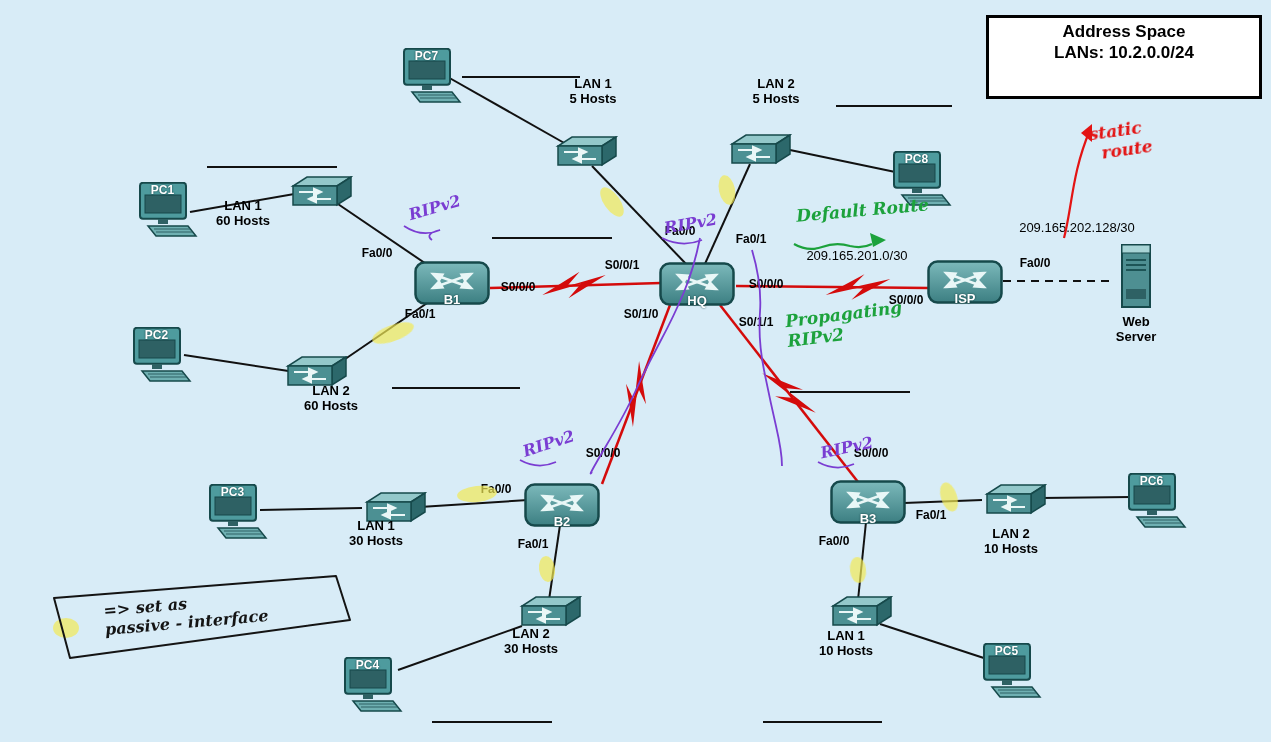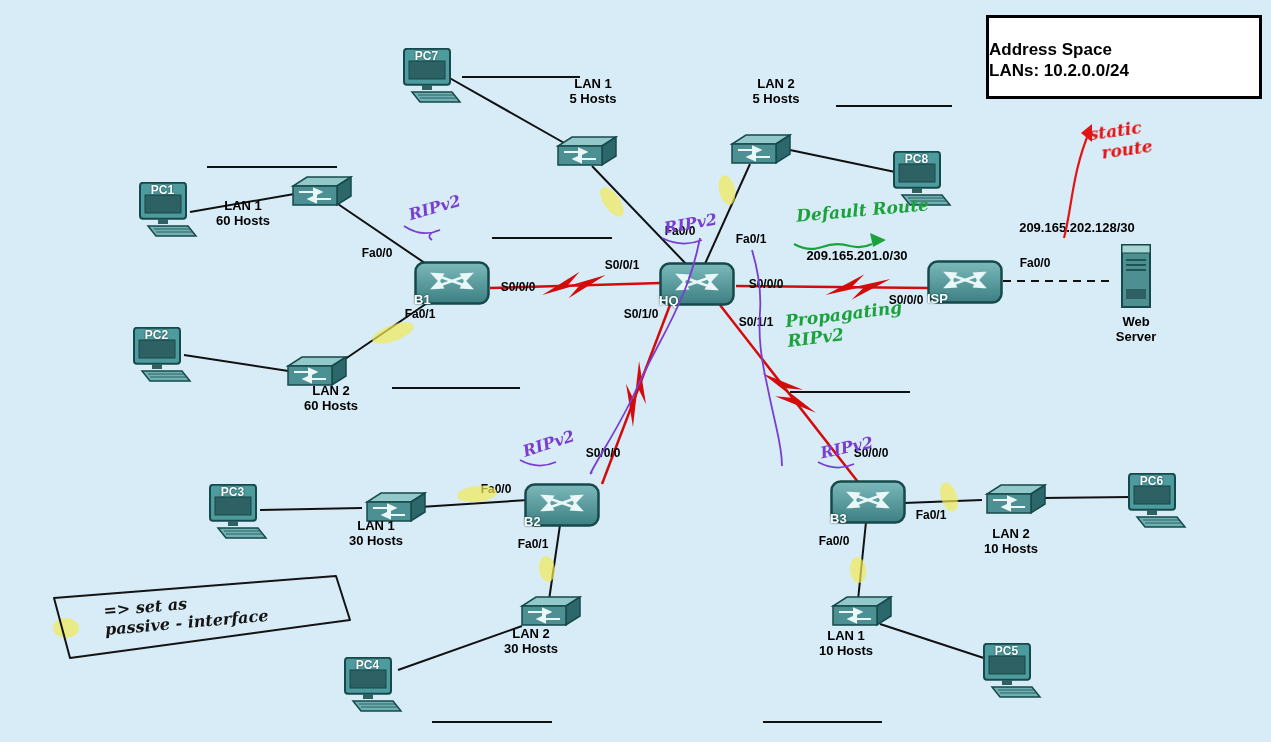--- a/index.html
+++ b/index.html
@@ -1,31 +1,31 @@
 <!DOCTYPE html>
 <html><head>
 <meta charset="utf-8">
 <style>
   *{box-sizing:border-box}
   body{margin:0;font-family:"Liberation Sans",sans-serif;color:#000}
   #canvas{position:relative;width:1271px;height:742px;overflow:hidden;background:#d8ecf7}
   svg.layer{position:absolute;left:0;top:0;pointer-events:none}
   .device{position:absolute}
-  .rlabel{position:absolute;left:0;right:0;bottom:2px;text-align:left;color:#fff;
+  .rlabel{position:absolute;left:0;right:0;bottom:2px;text-align:center;color:#fff;
           font-weight:bold;font-size:13px;text-shadow:0 0 2px #0c3638}
   .pclabel{position:absolute;top:1px;left:1px;width:47px;text-align:center;color:#fff;
            font-weight:bold;font-size:12px;text-shadow:0 0 2px #0c3638}
   .iface{position:absolute;transform:translateX(-50%);white-space:nowrap;
          font-weight:bold;font-size:12px}
   .lan{position:absolute;transform:translateX(-50%);text-align:center;
        font-weight:bold;font-size:13px;line-height:1.18;white-space:nowrap}
   .net{position:absolute;transform:translateX(-50%);white-space:nowrap;
-       font-weight:bold;font-size:13px}
+       font-weight:normal;font-size:13px}
   #addr-box{position:absolute;left:986px;top:15px;width:276px;height:84px;
-            background:#fff;border:3px solid #000;padding-top:22px}
+            background:#fff;border:3px solid #000;text-align:center;padding-top:4px}
   .addr-title{font-weight:bold;font-size:17px}
   .addr-line{font-weight:bold;font-size:17px;line-height:1.25}
   .hand{position:absolute;white-space:nowrap;font-family:"DejaVu Serif",serif;
         font-style:italic;font-weight:bold;line-height:1.2}
   .hand-purple{color:#7a3dd2;font-size:16px}
   .hand-green{color:#1ca23c;font-size:17px}
   .hand-red{color:#e31414;font-size:17px}
   .hand-black{color:#141414;font-size:16px}
 </style>
 </head>

